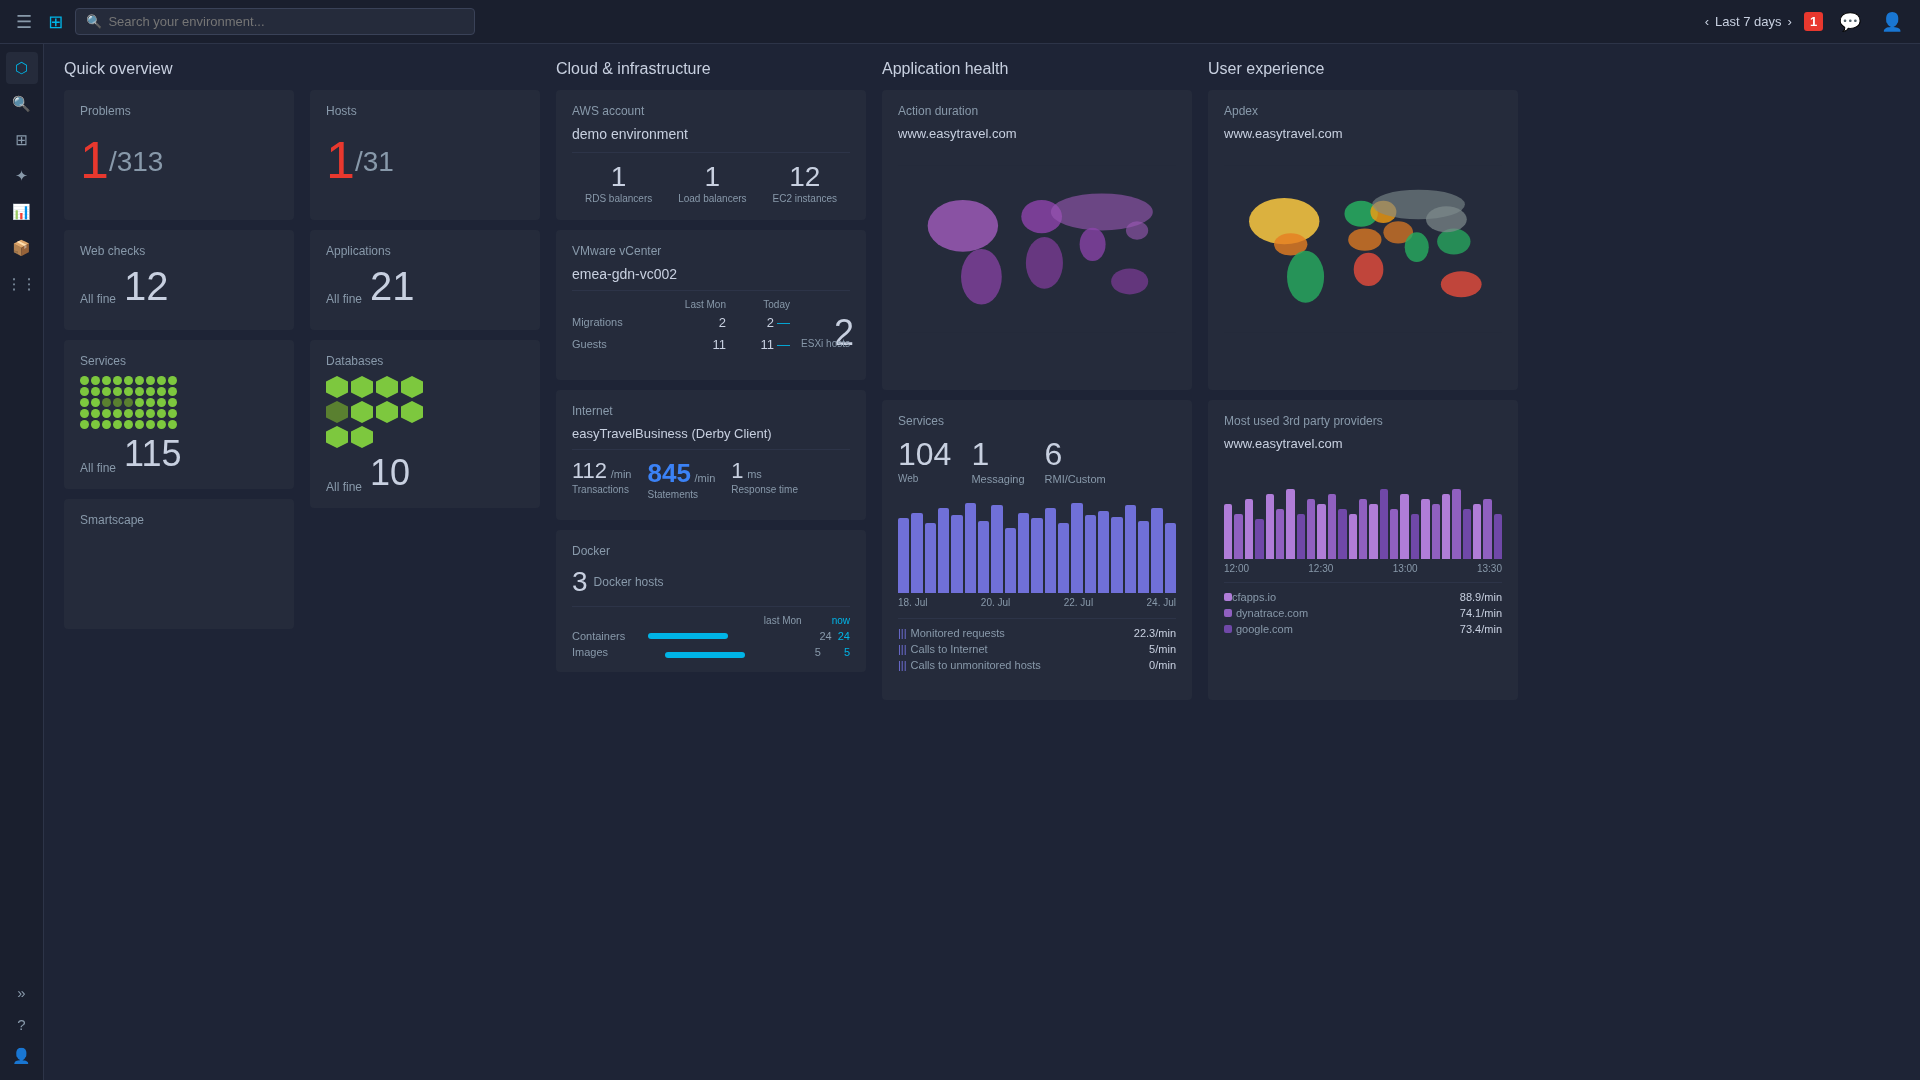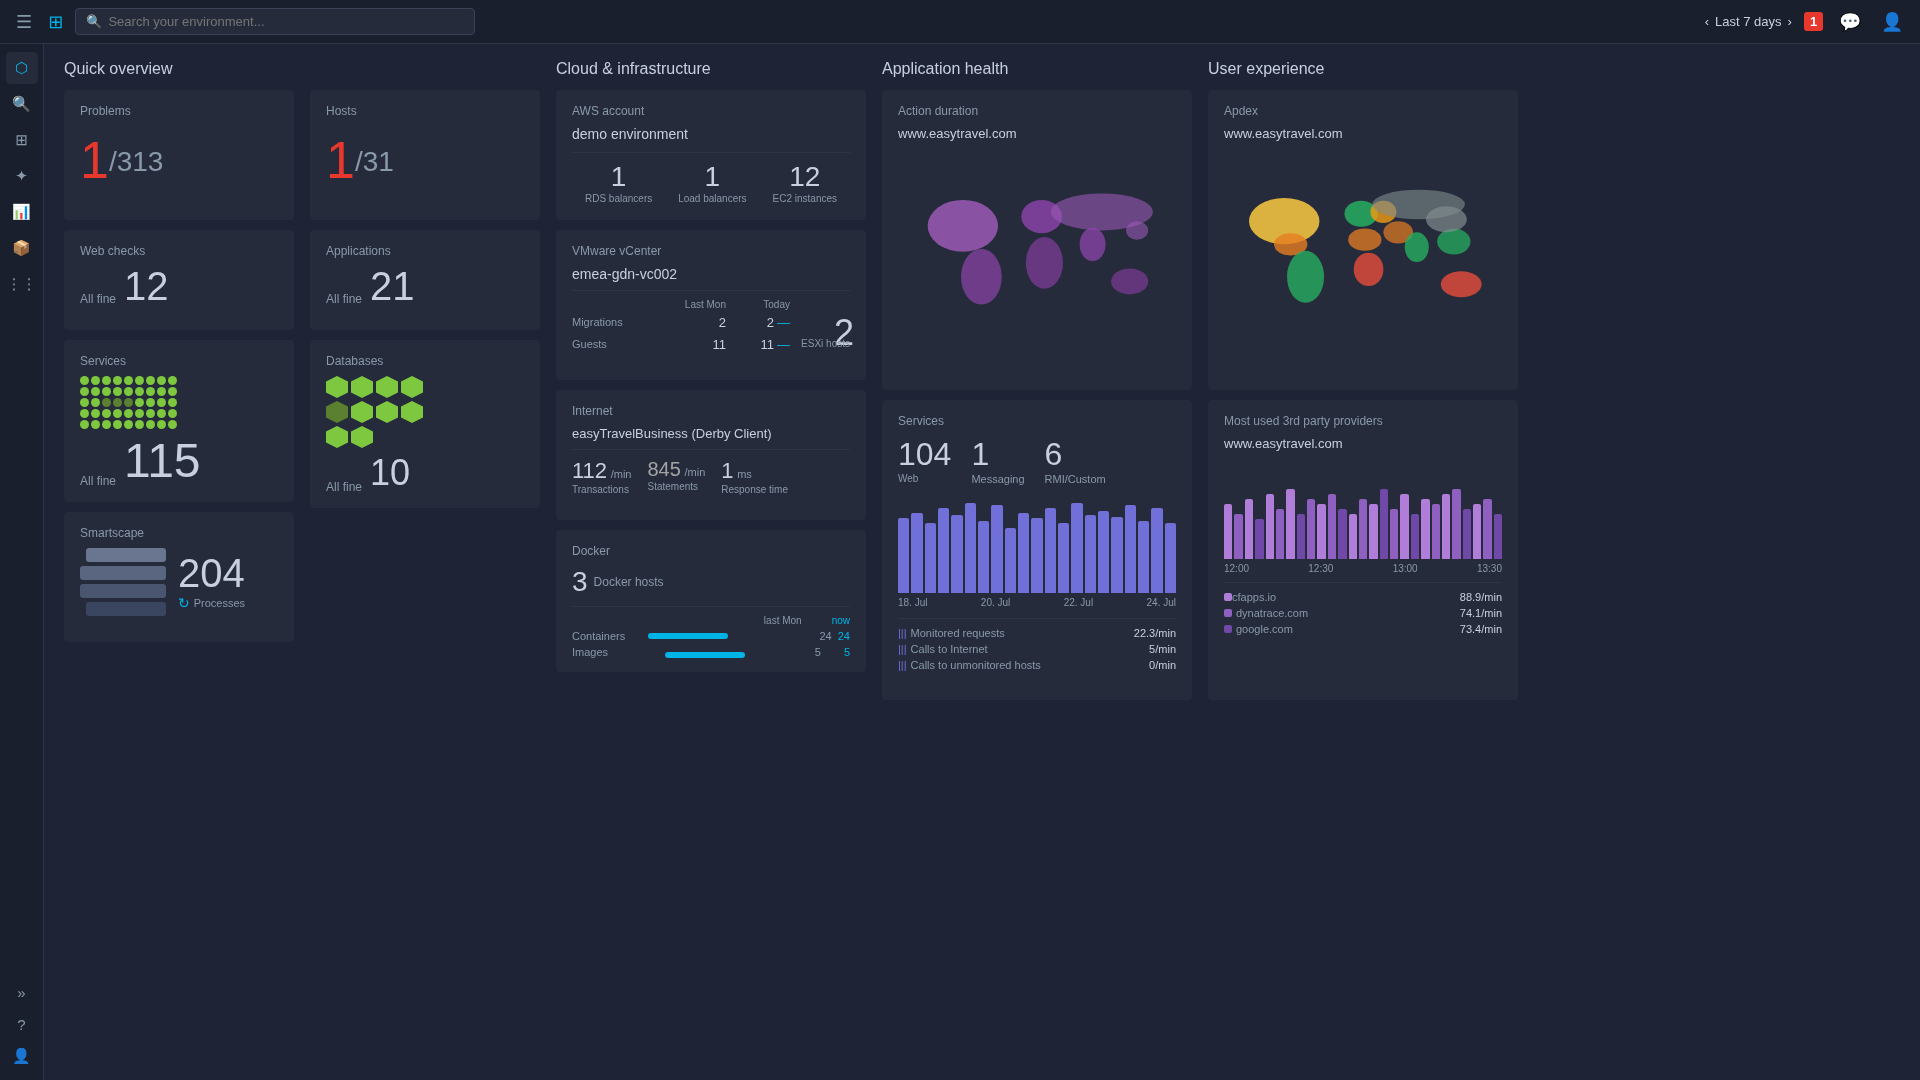--- a/index.html
+++ b/index.html
@@ -231,42 +231,26 @@
             <div style="width:9px;height:9px;border-radius:50%;background:#7dc83e;"></div>
             <div style="width:9px;height:9px;border-radius:50%;background:#7dc83e;"></div>
             <div style="width:9px;height:9px;border-radius:50%;background:#7dc83e;"></div>
             <div style="width:9px;height:9px;border-radius:50%;background:#7dc83e;"></div>
             <div style="width:9px;height:9px;border-radius:50%;background:#7dc83e;"></div>
             <div style="width:9px;height:9px;border-radius:50%;background:#7dc83e;"></div>
             <div style="width:9px;height:9px;border-radius:50%;background:#7dc83e;"></div>
           </div>
           <div style="display:flex; align-items:flex-end; gap:8px; margin-top:4px;">
             <span style="font-size:12px; color:#8899aa;">All fine</span>
-            <span style="font-size:48px; font-weight:200; color:#c8d0e0;">115</span>
+            <span style="font-size:36px; font-weight:200; color:#c8d0e0;">115</span>
           </div>
         </div>
 
         <div class="qo-card smartscape-card">
           <div class="card-title">Smartscape</div>
-          <div style="display:flex; gap:12px; align-items:center; margin-top:4px;">
-
-            <div style="display:flex; flex-direction:column; gap:4px; flex-shrink:0;">
-              <div style="width:80px; height:14px; background:#6a7590; border-radius:3px; margin-left:6px;"></div>
-              <div style="width:86px; height:14px; background:#5a6580; border-radius:3px;"></div>
-              <div style="width:86px; height:14px; background:#4a5570; border-radius:3px;"></div>
-              <div style="width:80px; height:14px; background:#3a4560; border-radius:3px; margin-left:6px;"></div>
-            </div>
-            <div>
-              <div style="font-size:40px; font-weight:200; color:#c8d0e0; line-height:1;">204</div>
-              <div style="display:flex; align-items:center; gap:4px; margin-top:2px;">
-                <span style="color:#00b4e6; font-size:14px;">↻</span>
-                <span style="font-size:11px; color:#8899aa;">Processes</span>
-              </div>
-            </div>
-          </div>
         </div>
       </div>
 
       <div>
         <div class="col-header" style="visibility:hidden;">-</div>
 
         <div class="qo-card hosts-card" style="margin-bottom:10px;">
           <div class="card-title">Hosts</div>
           <div style="display:flex; align-items:flex-end; gap:0; margin-top:16px;">
             <span style="font-size:52px; font-weight:200; color:#e8382e; line-height:1;">1</span>
@@ -361,21 +345,21 @@
           <div style="border-top:1px solid #2d3448; padding-top:8px; display:flex; gap:16px;">
             <div>
               <div>
                 <span style="font-size:22px; font-weight:200; color:#c8d0e0;">112</span>
                 <span style="font-size:11px; color:#8899aa;">/min</span>
               </div>
               <div style="font-size:10px; color:#8899aa;">Transactions</div>
             </div>
             <div>
               <div>
-                <span style="font-size:20px; font-weight:400; color:#a3a3a3;">845</span>
+                <span style="font-size:26px; font-weight:700; color:#3b82f6;">845</span>
                 <span style="font-size:11px; color:#8899aa;">/min</span>
               </div>
               <div style="font-size:10px; color:#8899aa;">Statements</div>
             </div>
             <div>
               <div>
                 <span style="font-size:22px; font-weight:200; color:#c8d0e0;">1</span>
                 <span style="font-size:11px; color:#8899aa;">ms</span>
               </div>
               <div style="font-size:10px; color:#8899aa;">Response time</div>

